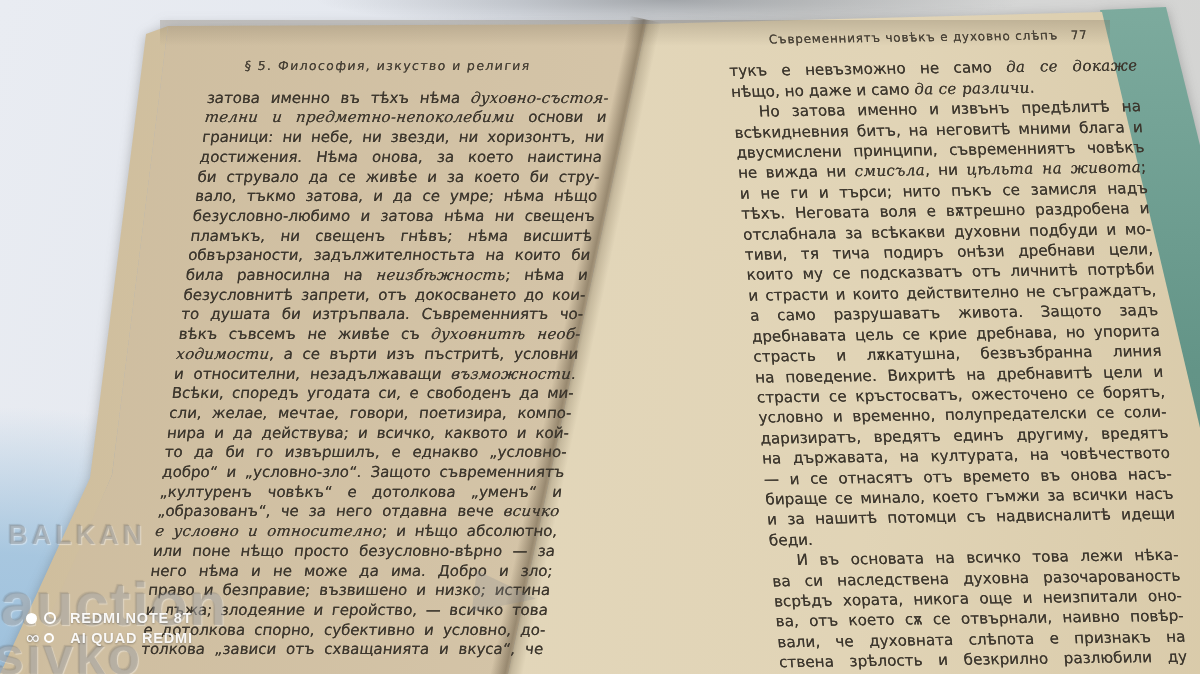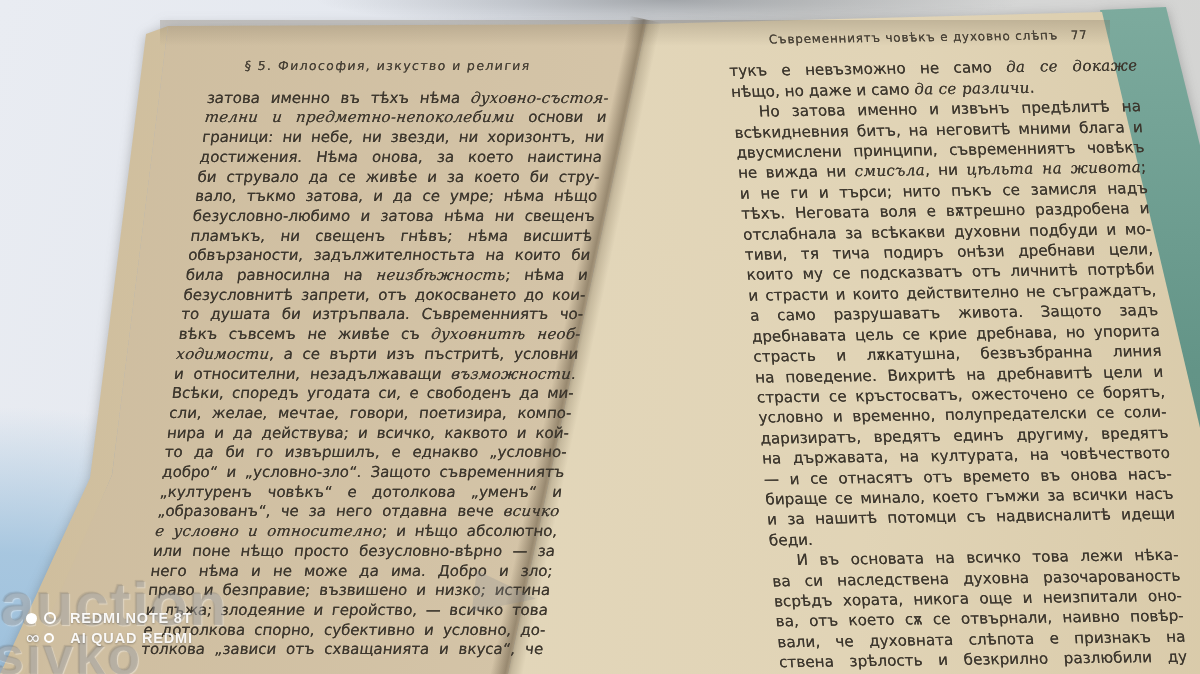--- a/index.html
+++ b/index.html
@@ -148,20 +148,21 @@
         <div class="bline"><span style="display: inline-block; width: 26px;"></span>И въ основата на всичко това лежи нѣка-</div>
         <div class="bline">ва си наследствена духовна разочарованость</div>
         <div class="bline">всрѣдъ хората, никога още и неизпитали оно-</div>
         <div class="bline">ва, отъ което сѫ се отвърнали, наивно повѣр-</div>
         <div class="bline">вали, че духовната слѣпота е признакъ на</div>
         <div class="bline">ствена зрѣлость и безкрилно разлюбили ду</div>
       </div>
   </div>
 
   <div class="wm-arrow"></div>
+  <div id="wm-balkan" class="wm">BALKAN</div>
   <div id="wm-auction" class="wm">auction</div>
   <div id="wm-sivko" class="wm">sivko</div>
 
   <div id="cam-wm">
     <div class="cam-row">
       <span class="dot-filled"></span>
       <span class="dot-outline"></span>
       <span class="cam-text">REDMI NOTE 8T</span>
     </div>
     <div class="cam-row">

